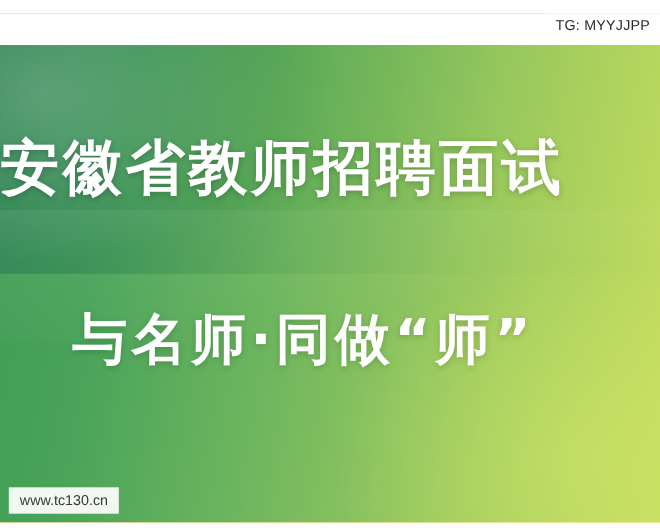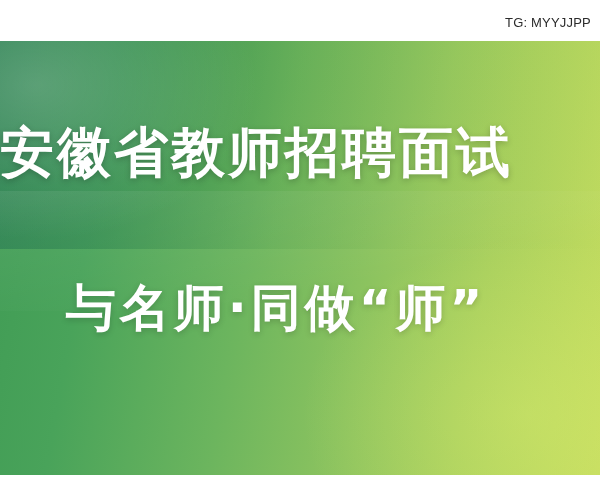--- a/index.html
+++ b/index.html
@@ -152,17 +152,18 @@
   <div class="poster">
     <div class="band-upper"></div>
     <div class="glow-tl"></div>
     <div class="glow-br"></div>
     <div class="sheen"></div>
 
     <div class="headline">安徽省教师招聘面试</div>
 
     <div class="subline">与名师·同做“师”</div>
 
+    <div class="watermark">www.tc130.cn</div>
   </div>
 
   <div class="bottom-strip"></div>
 
 </div>
 
 </body></html>

